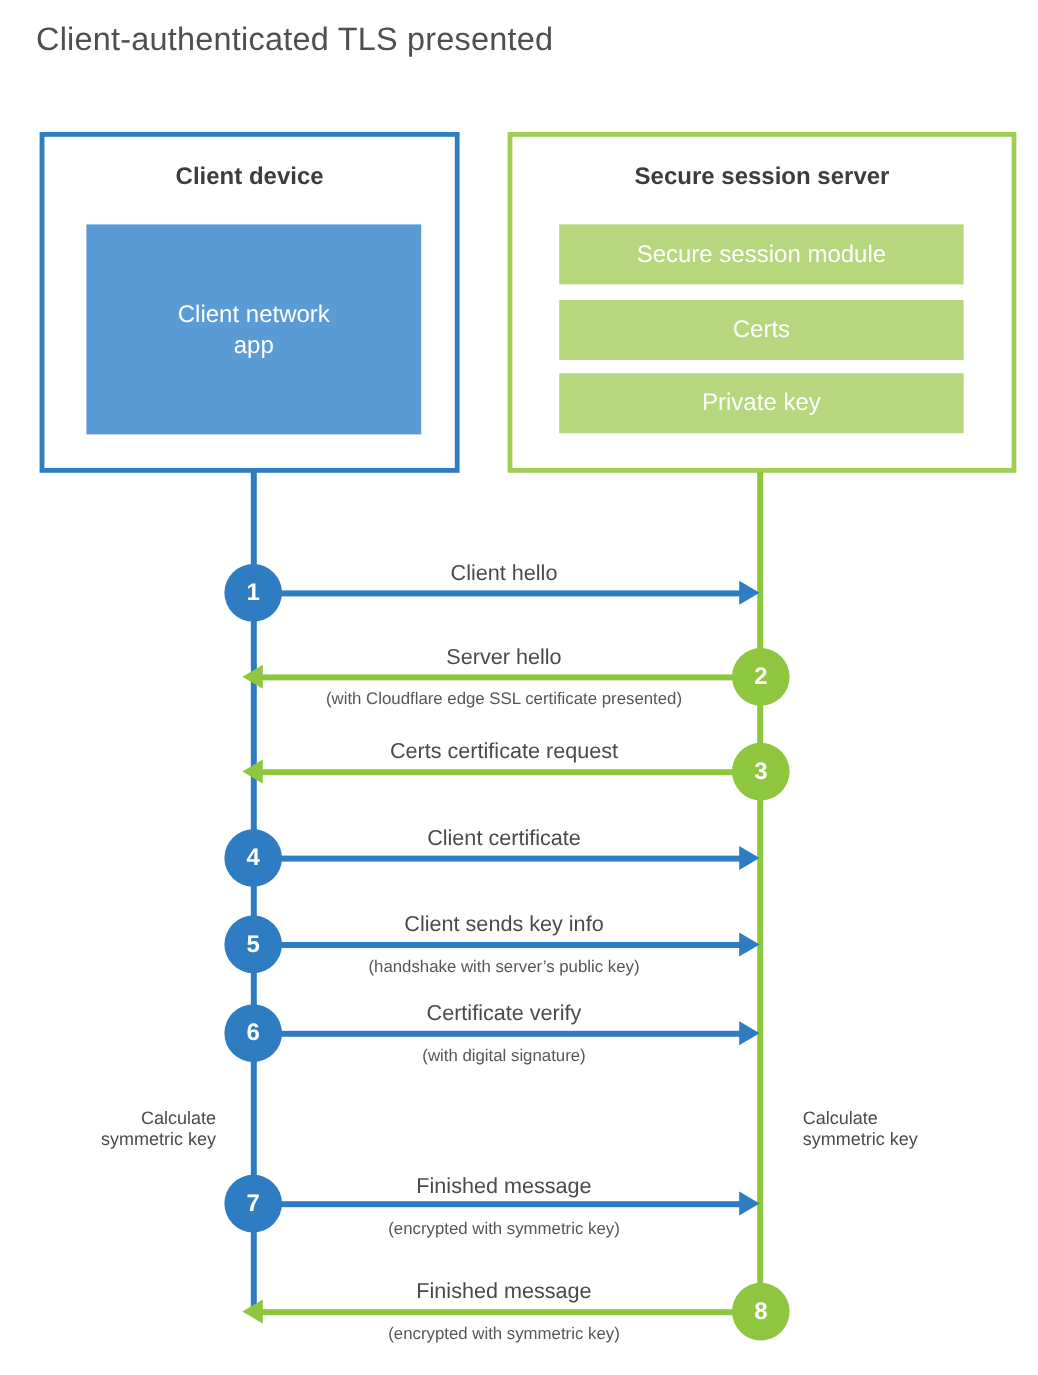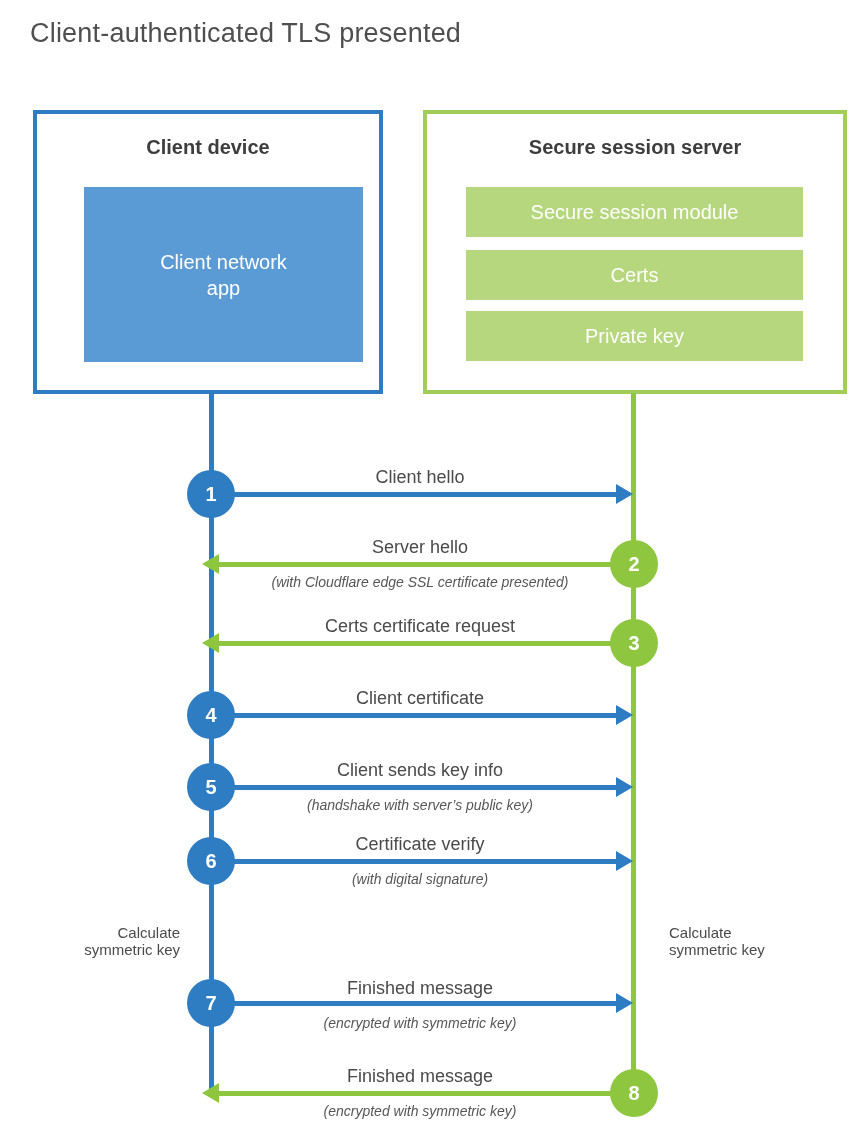--- a/index.html
+++ b/index.html
@@ -34,21 +34,21 @@
   .server-box { left: 423px; width: 424px; border: 4px solid var(--green_border); }
   .actor-title {
     margin-top: 22px;
     text-align: center;
     font-size: 20px;
     font-weight: bold;
     color: var(--text_dark);
   }
   .app-box {
     position: absolute;
-    left: 84px; top: 187px;
+    left: 72px; top: 187px;
     width: 279px; height: 175px;
     background: var(--light_blue);
     display: flex; align-items: center; justify-content: center;
     color: #ffffff;
     font-size: 20px;
     line-height: 26px;
     text-align: center;
     white-space: pre-line;
   }
   .module-bar {
@@ -97,21 +97,20 @@
     color: var(--text_label);
     z-index: 2;
   }
   .sub {
     position: absolute;
     left: 220px; width: 400px;
     text-align: center;
     font-size: 14px; line-height: 18px;
     color: var(--text_sub);
     z-index: 2;
-    font-style: italic;
   }
 
   
   .note {
     position: absolute;
     font-size: 15px; line-height: 17px;
     color: var(--text_label);
     white-space: pre-line;
   }
   .note.right-align { text-align: right; }

